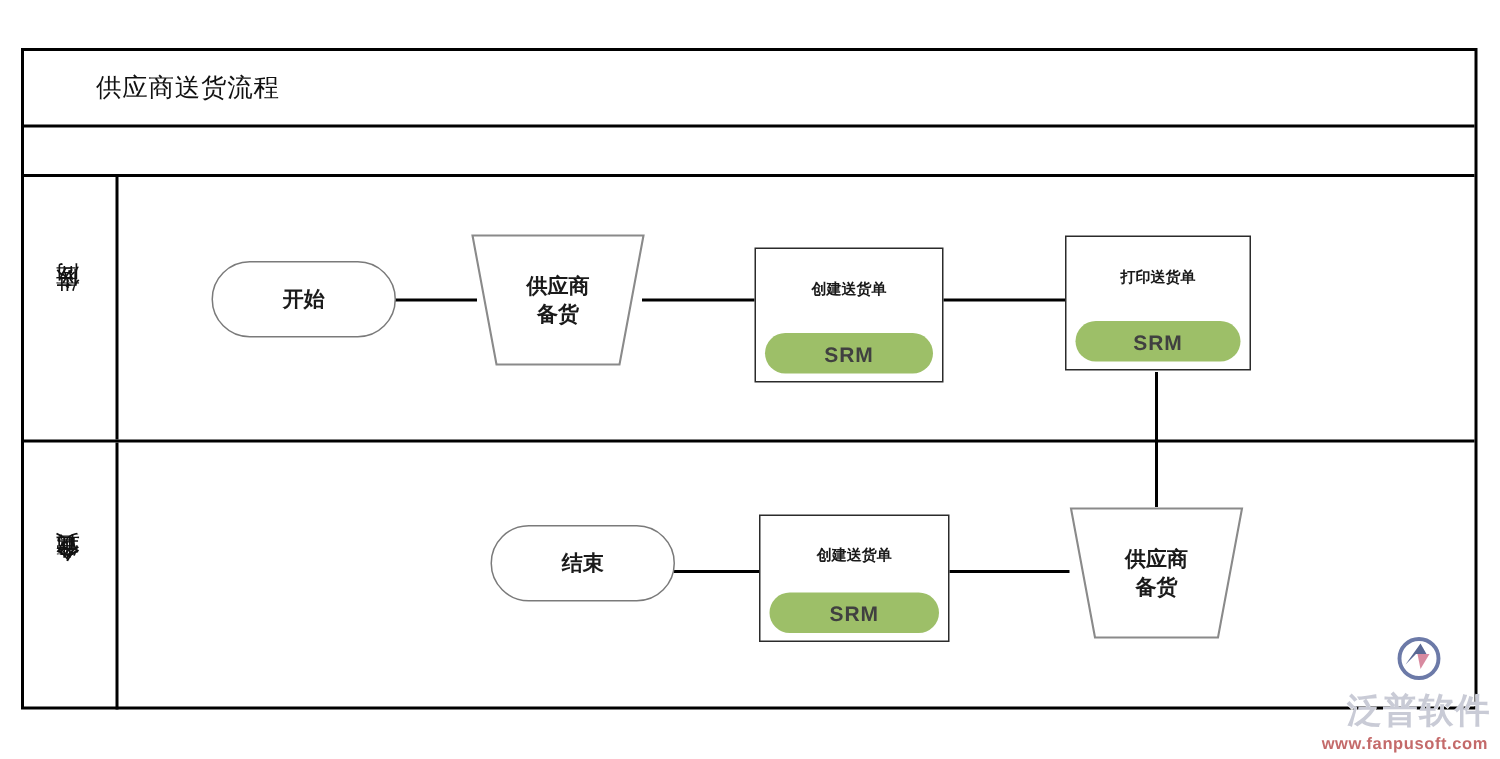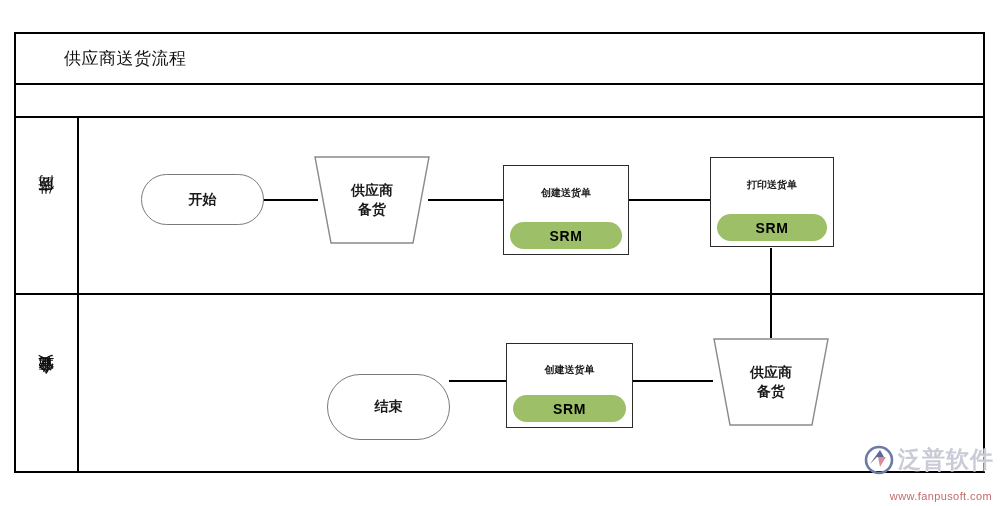--- a/index.html
+++ b/index.html
@@ -154,21 +154,21 @@
     position: absolute;
     left: 6px;
     right: 6px;
     bottom: 5px;
     height: 27px;
     background: #9DBF68;
     border-radius: 14px;
     display: flex;
     align-items: center;
     justify-content: center;
-    color: #000000;
+    color: #404040;
     font-size: 14px;
     letter-spacing: 0.6px;
   }
 
   .trapezoid-wrap {
     position: absolute;
   }
   .trapezoid-wrap svg { display: block; }
   .trap-label {
     position: absolute;
@@ -199,35 +199,37 @@
     height: 48px;
     display: flex;
     flex-direction: column;
     align-items: flex-end;
     justify-content: flex-end;
   }
   #wm-row {
     display: flex;
     align-items: center;
     gap: 4px;
+    flex-direction: column;
   }
   #wm-mark { display: block; }
   #wm-name {
     font-size: 23px;
     font-weight: bold;
     color: #C9CBD6;
     letter-spacing: 1px;
     text-shadow: 0 1px 0 #ffffff;
   }
   #wm-url {
     font-size: 11px;
     color: #C46A6A;
     letter-spacing: 0.4px;
-    margin-top: 15px;
+    margin-top: 1px;
     margin-right: 2px;
+    font-weight: bold;
   }
 </style>
 </head>
 <body>
 
 <div id="diagram-frame">
 
   <div id="title-band">
     <div id="title-text">供应商送货流程</div>
   </div>
@@ -293,21 +295,21 @@
       <div>供应商</div>
       <div>备货</div>
     </div>
   </div>
 
   <div class="node proc-box hit" style="left:506px; top:343px; width:127px; height:85px;">
     <div class="proc-title">创建送货单</div>
     <div class="srm-badge">SRM</div>
   </div>
 
-  <div class="node stadium hit" style="left:327px; top:374px; width:123px; height:66px;">
+  <div class="node stadium hit" style="left:327px; top:350px; width:123px; height:51px;">
     <span>结束</span>
   </div>
 
 </div>
 
 <div id="watermark">
   <div id="wm-row">
     <svg id="wm-mark" width="30" height="30" viewBox="0 0 30 30">
       <circle cx="15" cy="15" r="13" fill="none" stroke="#6C7AA8" stroke-width="2.6"></circle>
       <path d="M6 19 L16 5 L20 12 L13 12 Z" fill="#5A6894"></path>

